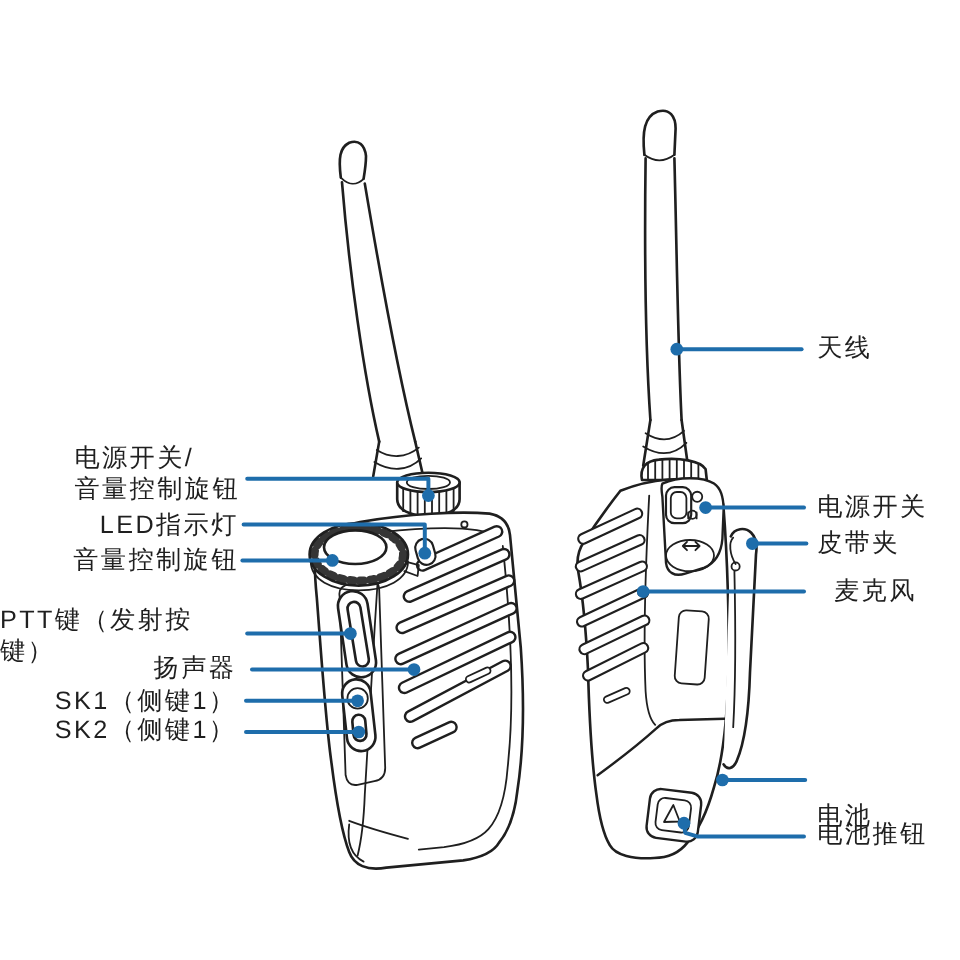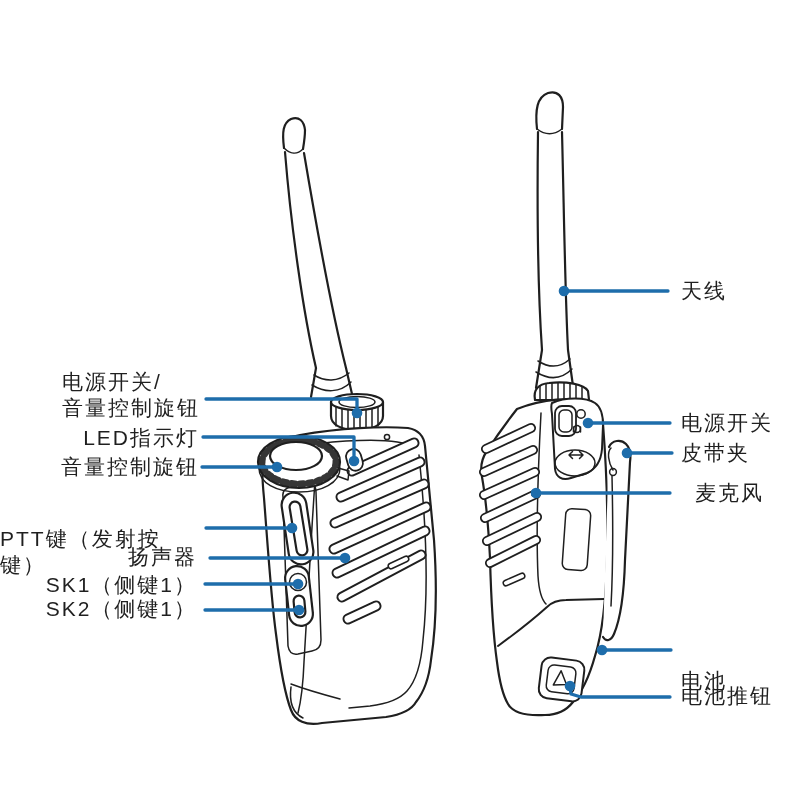--- a/index.html
+++ b/index.html
@@ -194,21 +194,21 @@
         <path d="M570,686 L571,694 L581,697 L670,697" class="callout-line"></path>
         <circle cx="570" cy="686" r="5.3" class="callout-dot"></circle>
       </g>
 </svg>
 
 <div id="labels">
       <div class="lbl left" style="top: 395px; right: 600px;">电源开关/
 音量控制旋钮</div>
       <div class="lbl left" style="top: 438px; right: 601px;">LED指示灯</div>
       <div class="lbl left" style="top: 467px; right: 601px;">音量控制旋钮</div>
-      <div class="lbl left" style="top: 552px; right: 599px;">PTT键（发射按键）</div>
+      <div class="lbl left" style="top: 530px; right: 599px;">PTT键（发射按键）</div>
       <div class="lbl left" style="top: 557px; right: 603px;">扬声器</div>
       <div class="lbl left" style="top: 585px; right: 603px; margin-left: 16px;">SK1（侧键1）</div>
       <div class="lbl left" style="top: 609px; right: 603px;">SK2（侧键1）</div>
       <div class="lbl right" style="top: 291px; left: 681px;">天线</div>
       <div class="lbl right" style="top: 423px; left: 681px;">电源开关</div>
       <div class="lbl right" style="top: 453px; left: 681px; text-align: center;">皮带夹</div>
       <div class="lbl right" style="top: 493px; left: 695px;">麦克风</div>
       <div class="lbl right" style="top: 681px; left: 681px;">电池</div>
       <div class="lbl right" style="top: 696px; left: 681px; text-align: right;">电池推钮</div>
     </div>

